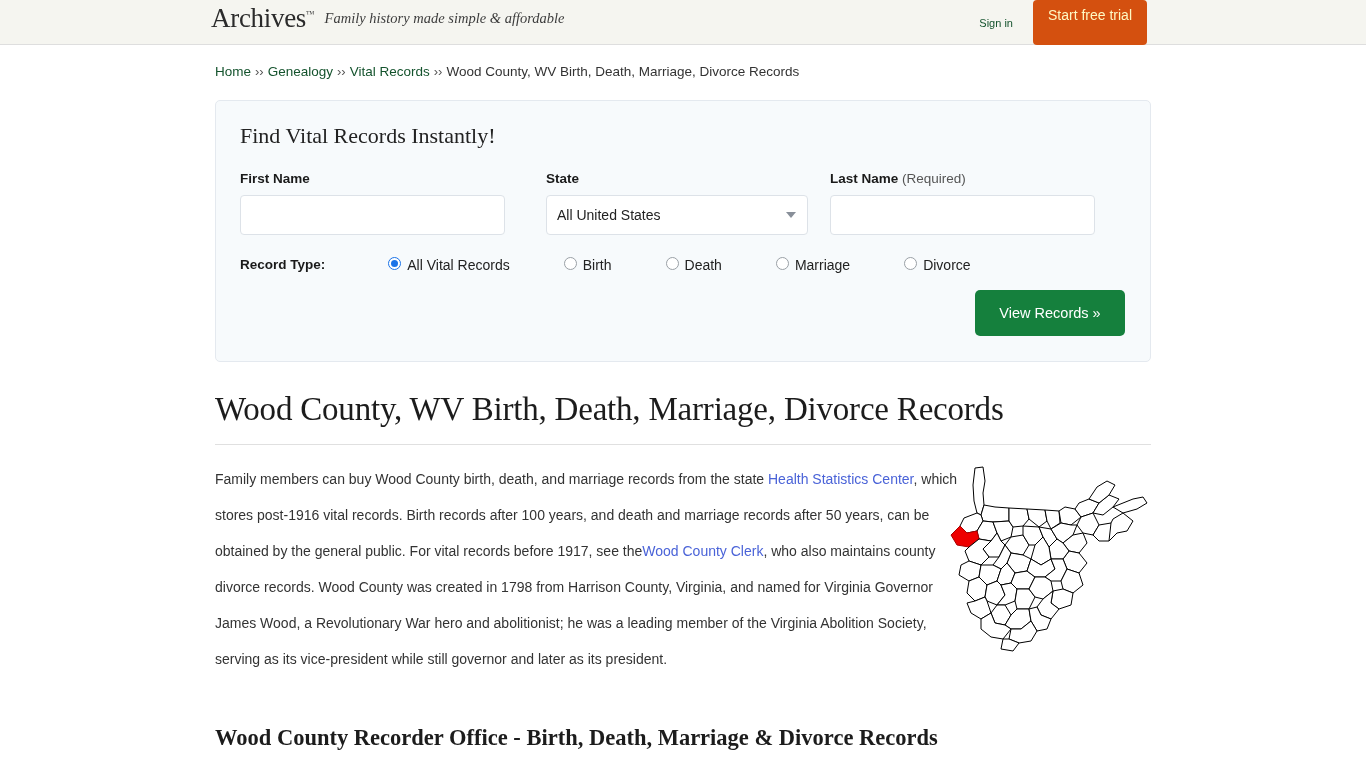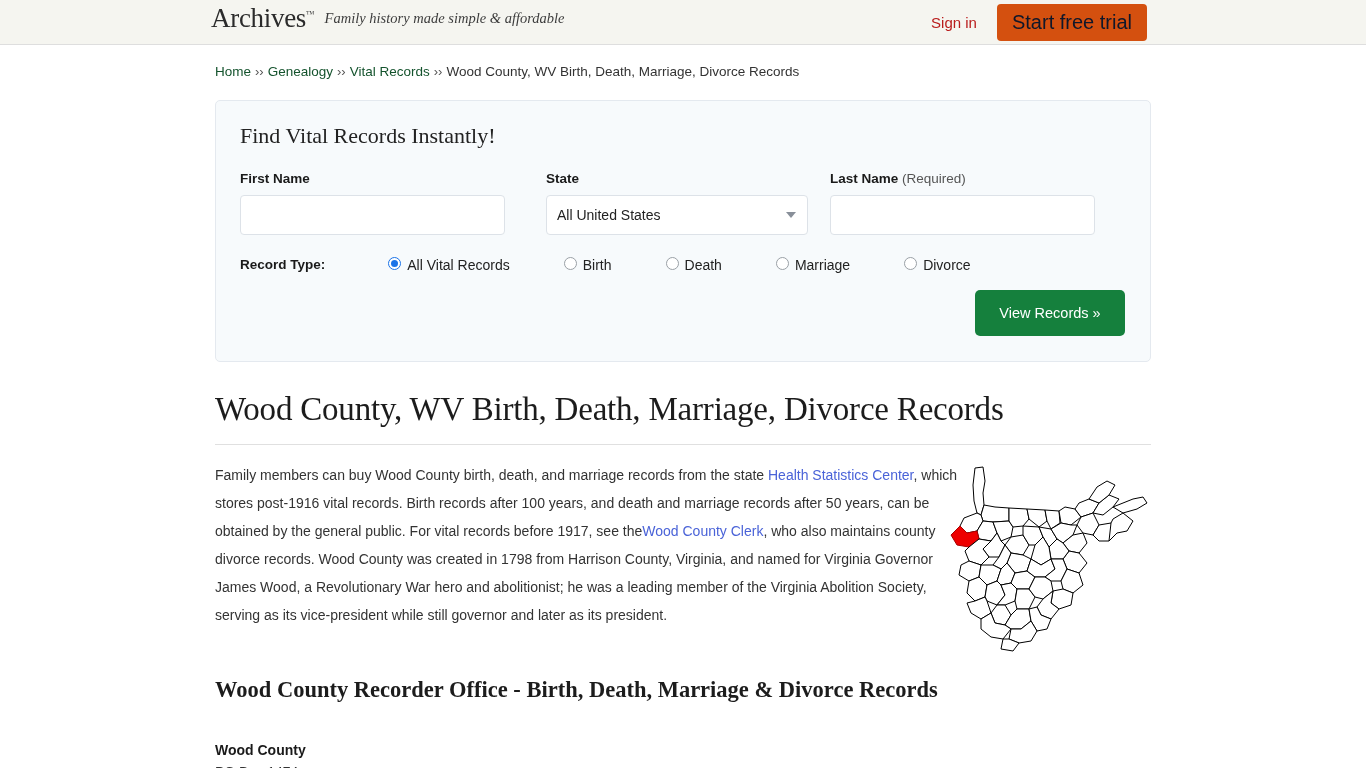--- a/index.html
+++ b/index.html
@@ -52,34 +52,34 @@
   .topbar-right {
     position: absolute;
     right: 219px;
     top: 0;
     height: 45px;
     display: flex;
     align-items: center;
     gap: 20px;
   }
   .signin-link {
-    color: #b91c1c;
-    font-size: 15px;
+    color: #14532d;
+    font-size: 11px;
     text-decoration: none;
     cursor: pointer;
     text-align: center;
   }
   .trial-btn {
     background: #d4500f;
-    color: #0f172a;
+    color: #fef9c3;
     border: none;
     border-radius: 4px;
-    font-size: 20px;
+    font-size: 14px;
     font-family: "Liberation Sans", sans-serif;
-    padding: 8px 15px 9px;
+    padding: 8px 15px 23px;
     cursor: pointer;
     line-height: 1;
   }
 
   
   .page {
     position: relative;
     width: 1366px;
   }
   .container {
@@ -261,21 +261,21 @@
   }
 
   
   .content-block {
     position: relative;
     margin-top: 16px;
   }
   .body-text {
     width: 745px;
     font-size: 14px;
-    line-height: 28px;
+    line-height: 36px;
     color: #333333;
   }
   .body-text a {
     color: #4a63d8;
     text-decoration: none;
     cursor: pointer;
   }
 
   .map-holder {
     position: absolute;

